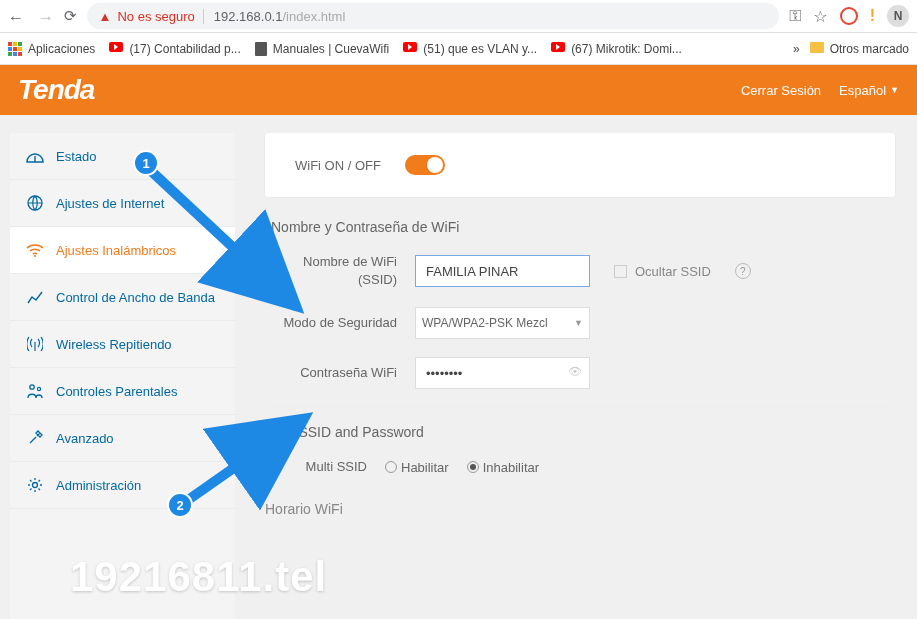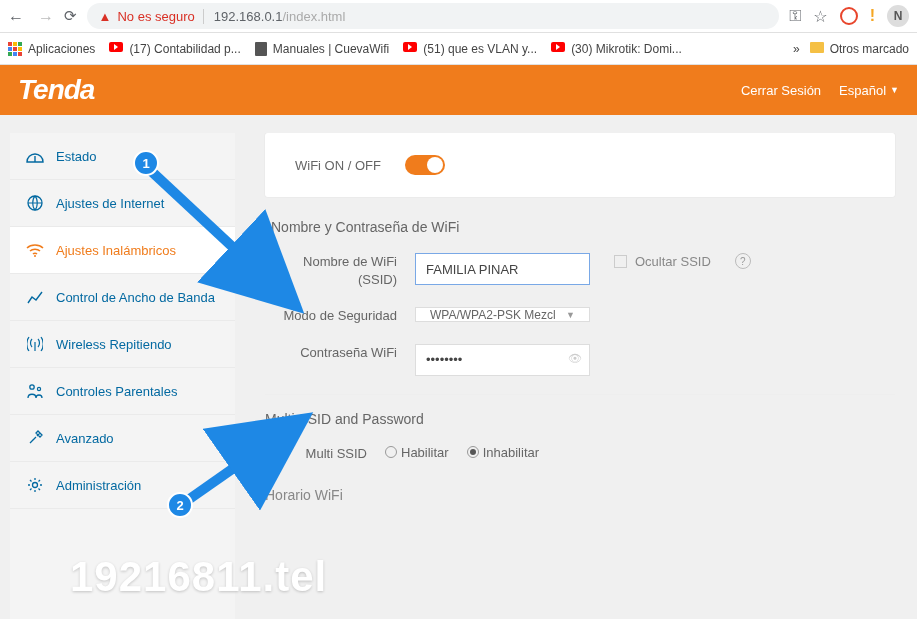--- a/index.html
+++ b/index.html
@@ -47,25 +47,25 @@
 .sidebar-item.active { color: #f07c1c; background: #fff; }
 .side-ico { width: 18px; height: 16px; display: inline-flex; align-items: center; justify-content: center; color: inherit; flex-shrink: 0; }
 
 .content { flex: 1; padding: 0 12px 0 30px; overflow: hidden; position: relative; }
 .card { background: #fff; border-radius: 3px; padding: 22px 30px; margin-bottom: 22px; box-shadow: 0 0 0 1px rgba(0,0,0,0.02); }
 .card-row { display: flex; align-items: center; gap: 24px; }
 .toggle { width: 40px; height: 20px; background: #f07c1c; border-radius: 10px; position: relative; cursor: pointer; }
 .toggle::after { content:""; position:absolute; right:2px; top:2px; width:16px; height:16px; background:#fff; border-radius:50%; }
 
 .section-title { font-size: 14px; color: #666; margin-bottom: 18px; padding-left: 6px; }
-.form-row { display: flex; align-items: flex-start; margin-bottom: 18px; margin-top: 16px; }
+.form-row { display: flex; align-items: center; margin-bottom: 18px; margin-top: 16px; }
 .form-label { width: 150px; text-align: right; color: #666; font-size: 13px; padding-right: 18px; line-height: 1.4; }
 .text-input { width: 175px; height: 32px; border: 1px solid #79a8e6; padding: 0 10px; font-size: 13px; color: #444; outline: none; }
 .text-input.plain { border-color: #ddd; }
-.select-input { width: 175px; height: 15px; border: 1px solid #ddd; padding: 0 14px; font-size: 12px; color: #666; background: #fff; position: relative; display: flex; align-items: center; justify-content: space-between; cursor: pointer; }
+.select-input { width: 175px; height: 32px; border: 1px solid #ddd; padding: 0 6px; font-size: 12px; color: #666; background: #fff; position: relative; display: flex; align-items: center; justify-content: space-between; cursor: pointer; }
 .pwd-wrap { position: relative; width: 175px; }
 .pwd-eye { position: absolute; right: 8px; top: 8px; color: #ccc; font-size: 11px; }
 .checkbox-area { display: flex; align-items: center; gap: 8px; margin-left: 24px; color: #888; font-size: 13px; }
 .cb { width: 13px; height: 13px; border: 1px solid #ccc; }
 .help-ico { width: 16px; height: 16px; border: 1px solid #bbb; border-radius: 50%; display: inline-flex; align-items: center; justify-content: center; font-size: 10px; color: #999; margin-left: 16px; }
 
 .multi-section { border-top: 1px solid #eee; padding-top: 16px; margin-top: 8px; }
 .radio-row { display: flex; align-items: center; gap: 4px; }
 .radio { width: 12px; height: 12px; border: 1px solid #999; border-radius: 50%; display: inline-flex; align-items: center; justify-content: center; }
 .radio.checked::after { content:""; width:6px; height:6px; background:#555; border-radius:50%; }
@@ -128,21 +128,21 @@
   <div class="bm-item">
       <span class="doc-ico"></span>
       <span>Manuales | CuevaWifi</span>
     </div>
   <div class="bm-item">
       <span class="yt-ico"></span>
       <span>(51) que es VLAN y...</span>
     </div>
   <div class="bm-item">
       <span class="yt-ico"></span>
-      <span>(30) Mikrotik: Domi...</span>
+      <span>(67) Mikrotik: Domi...</span>
     </div>
   <div class="bm-right">
     <span>»</span>
     <div class="bm-item">
         <span class="folder-ico"></span>
         <span>Otros marcado</span>
       </div>
   </div>
 </div>
 

